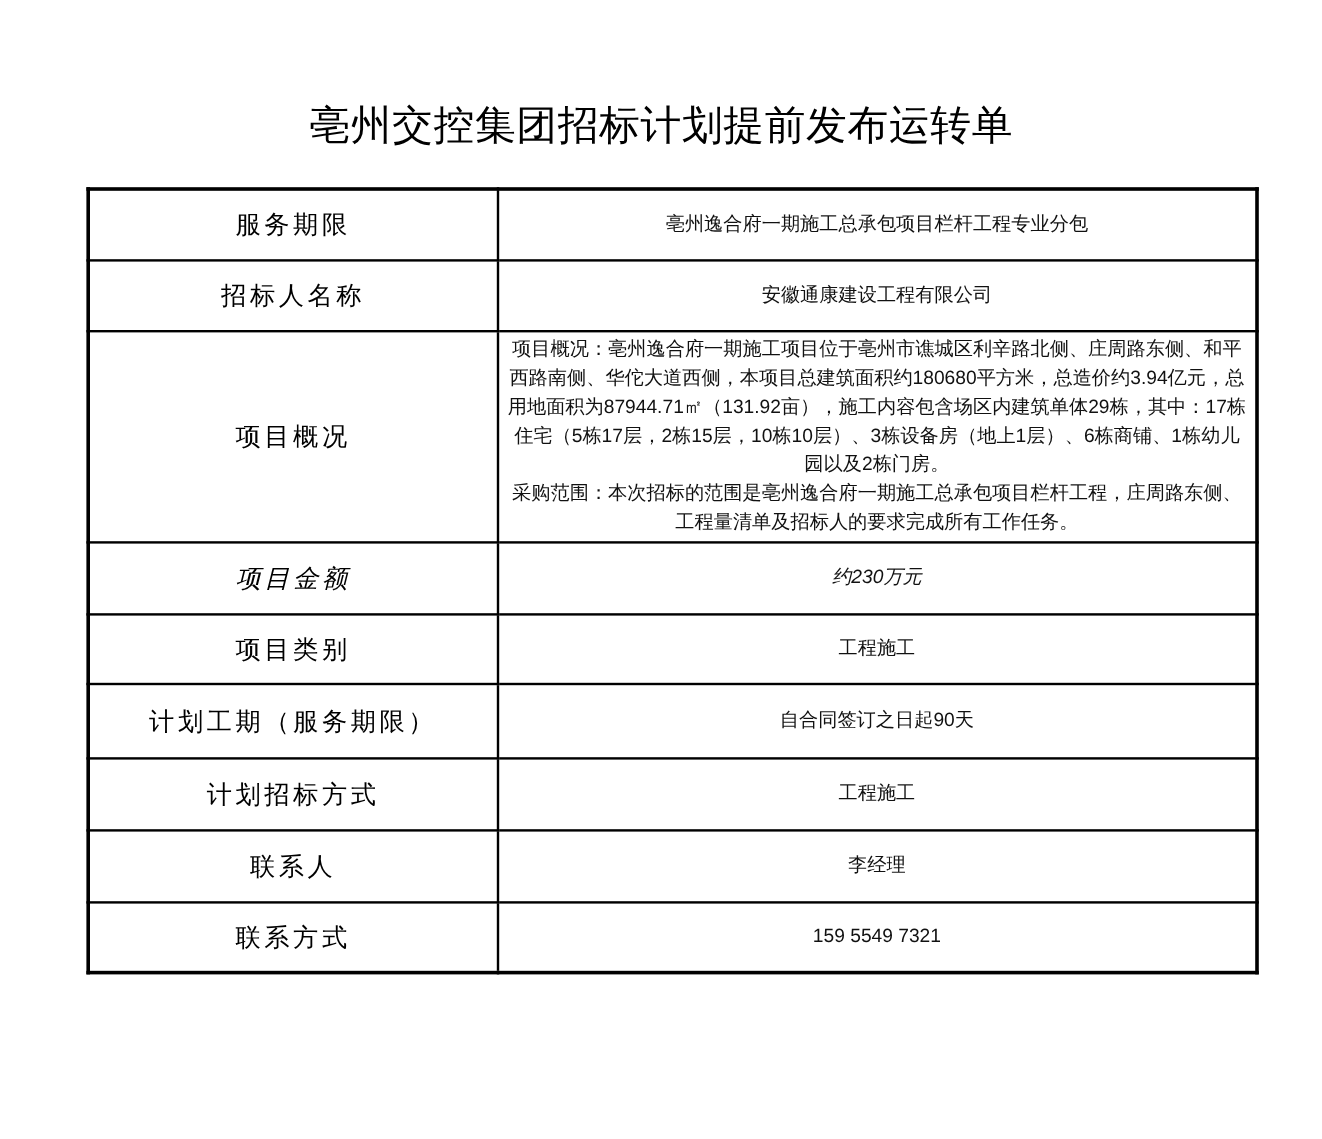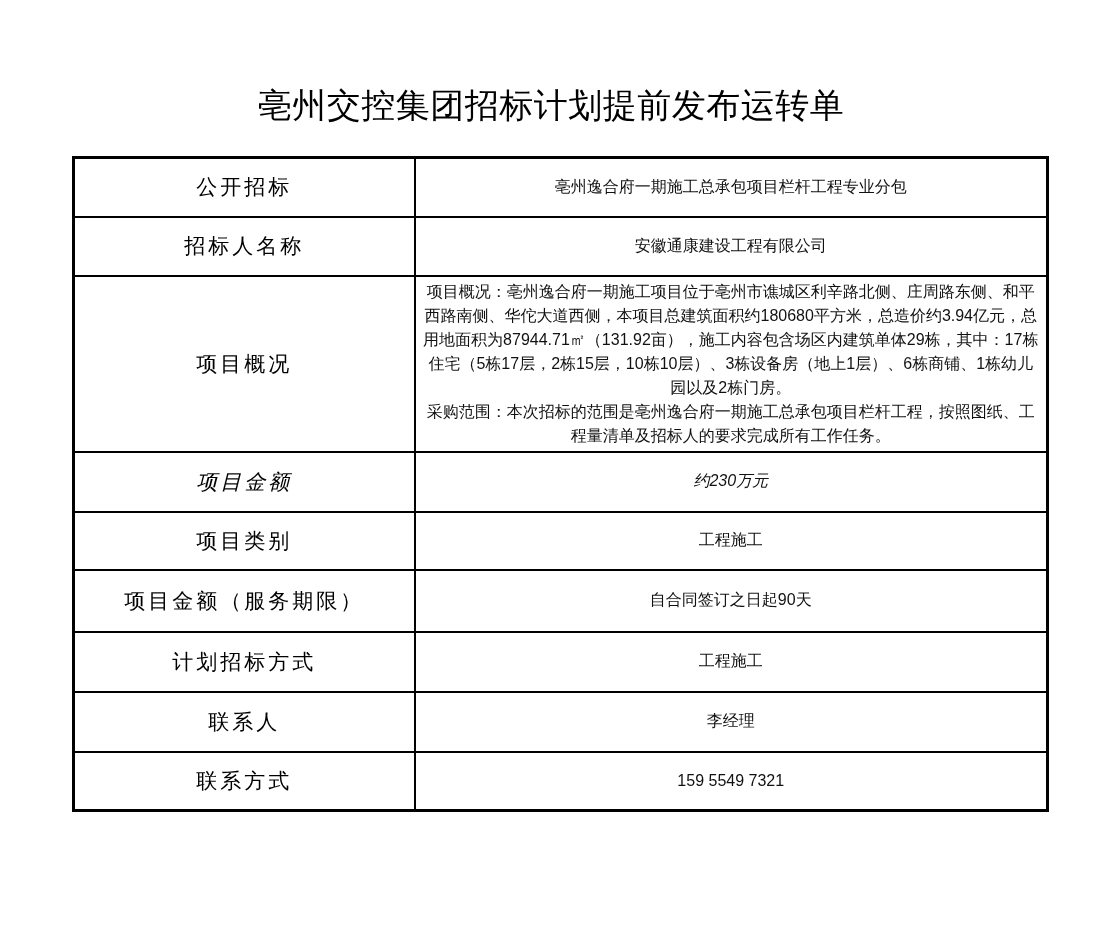--- a/index.html
+++ b/index.html
@@ -83,44 +83,44 @@
 
   <h1 class="doc-title">亳州交控集团招标计划提前发布运转单</h1>
 
   <table class="doc-table">
     <colgroup>
       <col class="col-label">
       <col class="col-value">
     </colgroup>
     <tbody>
       <tr class="r1">
-        <td class="cell-label">公开招标</td>
+        <td class="cell-label">服务期限</td>
         <td class="cell-value">亳州逸合府一期施工总承包项目栏杆工程专业分包</td>
       </tr>
       <tr class="r2">
         <td class="cell-label">招标人名称</td>
         <td class="cell-value">安徽通康建设工程有限公司</td>
       </tr>
       <tr class="r3">
         <td class="cell-label">项目概况</td>
         <td class="cell-value cell-overview">
           <div class="para">项目概况：亳州逸合府一期施工项目位于亳州市谯城区利辛路北侧、庄周路东侧、和平西路南侧、华佗大道西侧，本项目总建筑面积约180680平方米，总造价约3.94亿元，总用地面积为87944.71㎡（131.92亩），施工内容包含场区内建筑单体29栋，其中：17栋住宅（5栋17层，2栋15层，10栋10层）、3栋设备房（地上1层）、6栋商铺、1栋幼儿园以及2栋门房。</div>
-          <div class="para">采购范围：本次招标的范围是亳州逸合府一期施工总承包项目栏杆工程，按照图纸、工程量清单及招标人的要求完成所有工作任务。</div>
+          <div class="para">采购范围：本次招标的范围是亳州逸合府一期施工总承包项目栏杆工程，庄周路东侧、工程量清单及招标人的要求完成所有工作任务。</div>
         </td>
       </tr>
       <tr class="r4">
         <td class="cell-label">项目金额</td>
         <td class="cell-value">约230万元</td>
       </tr>
       <tr class="r5">
         <td class="cell-label">项目类别</td>
         <td class="cell-value">工程施工</td>
       </tr>
       <tr class="r6">
-        <td class="cell-label">项目金额（服务期限）</td>
+        <td class="cell-label">计划工期（服务期限）</td>
         <td class="cell-value">自合同签订之日起90天</td>
       </tr>
       <tr class="r7">
         <td class="cell-label">计划招标方式</td>
         <td class="cell-value">工程施工</td>
       </tr>
       <tr class="r9">
         <td class="cell-label">联系人</td>
         <td class="cell-value">李经理</td>
       </tr>

